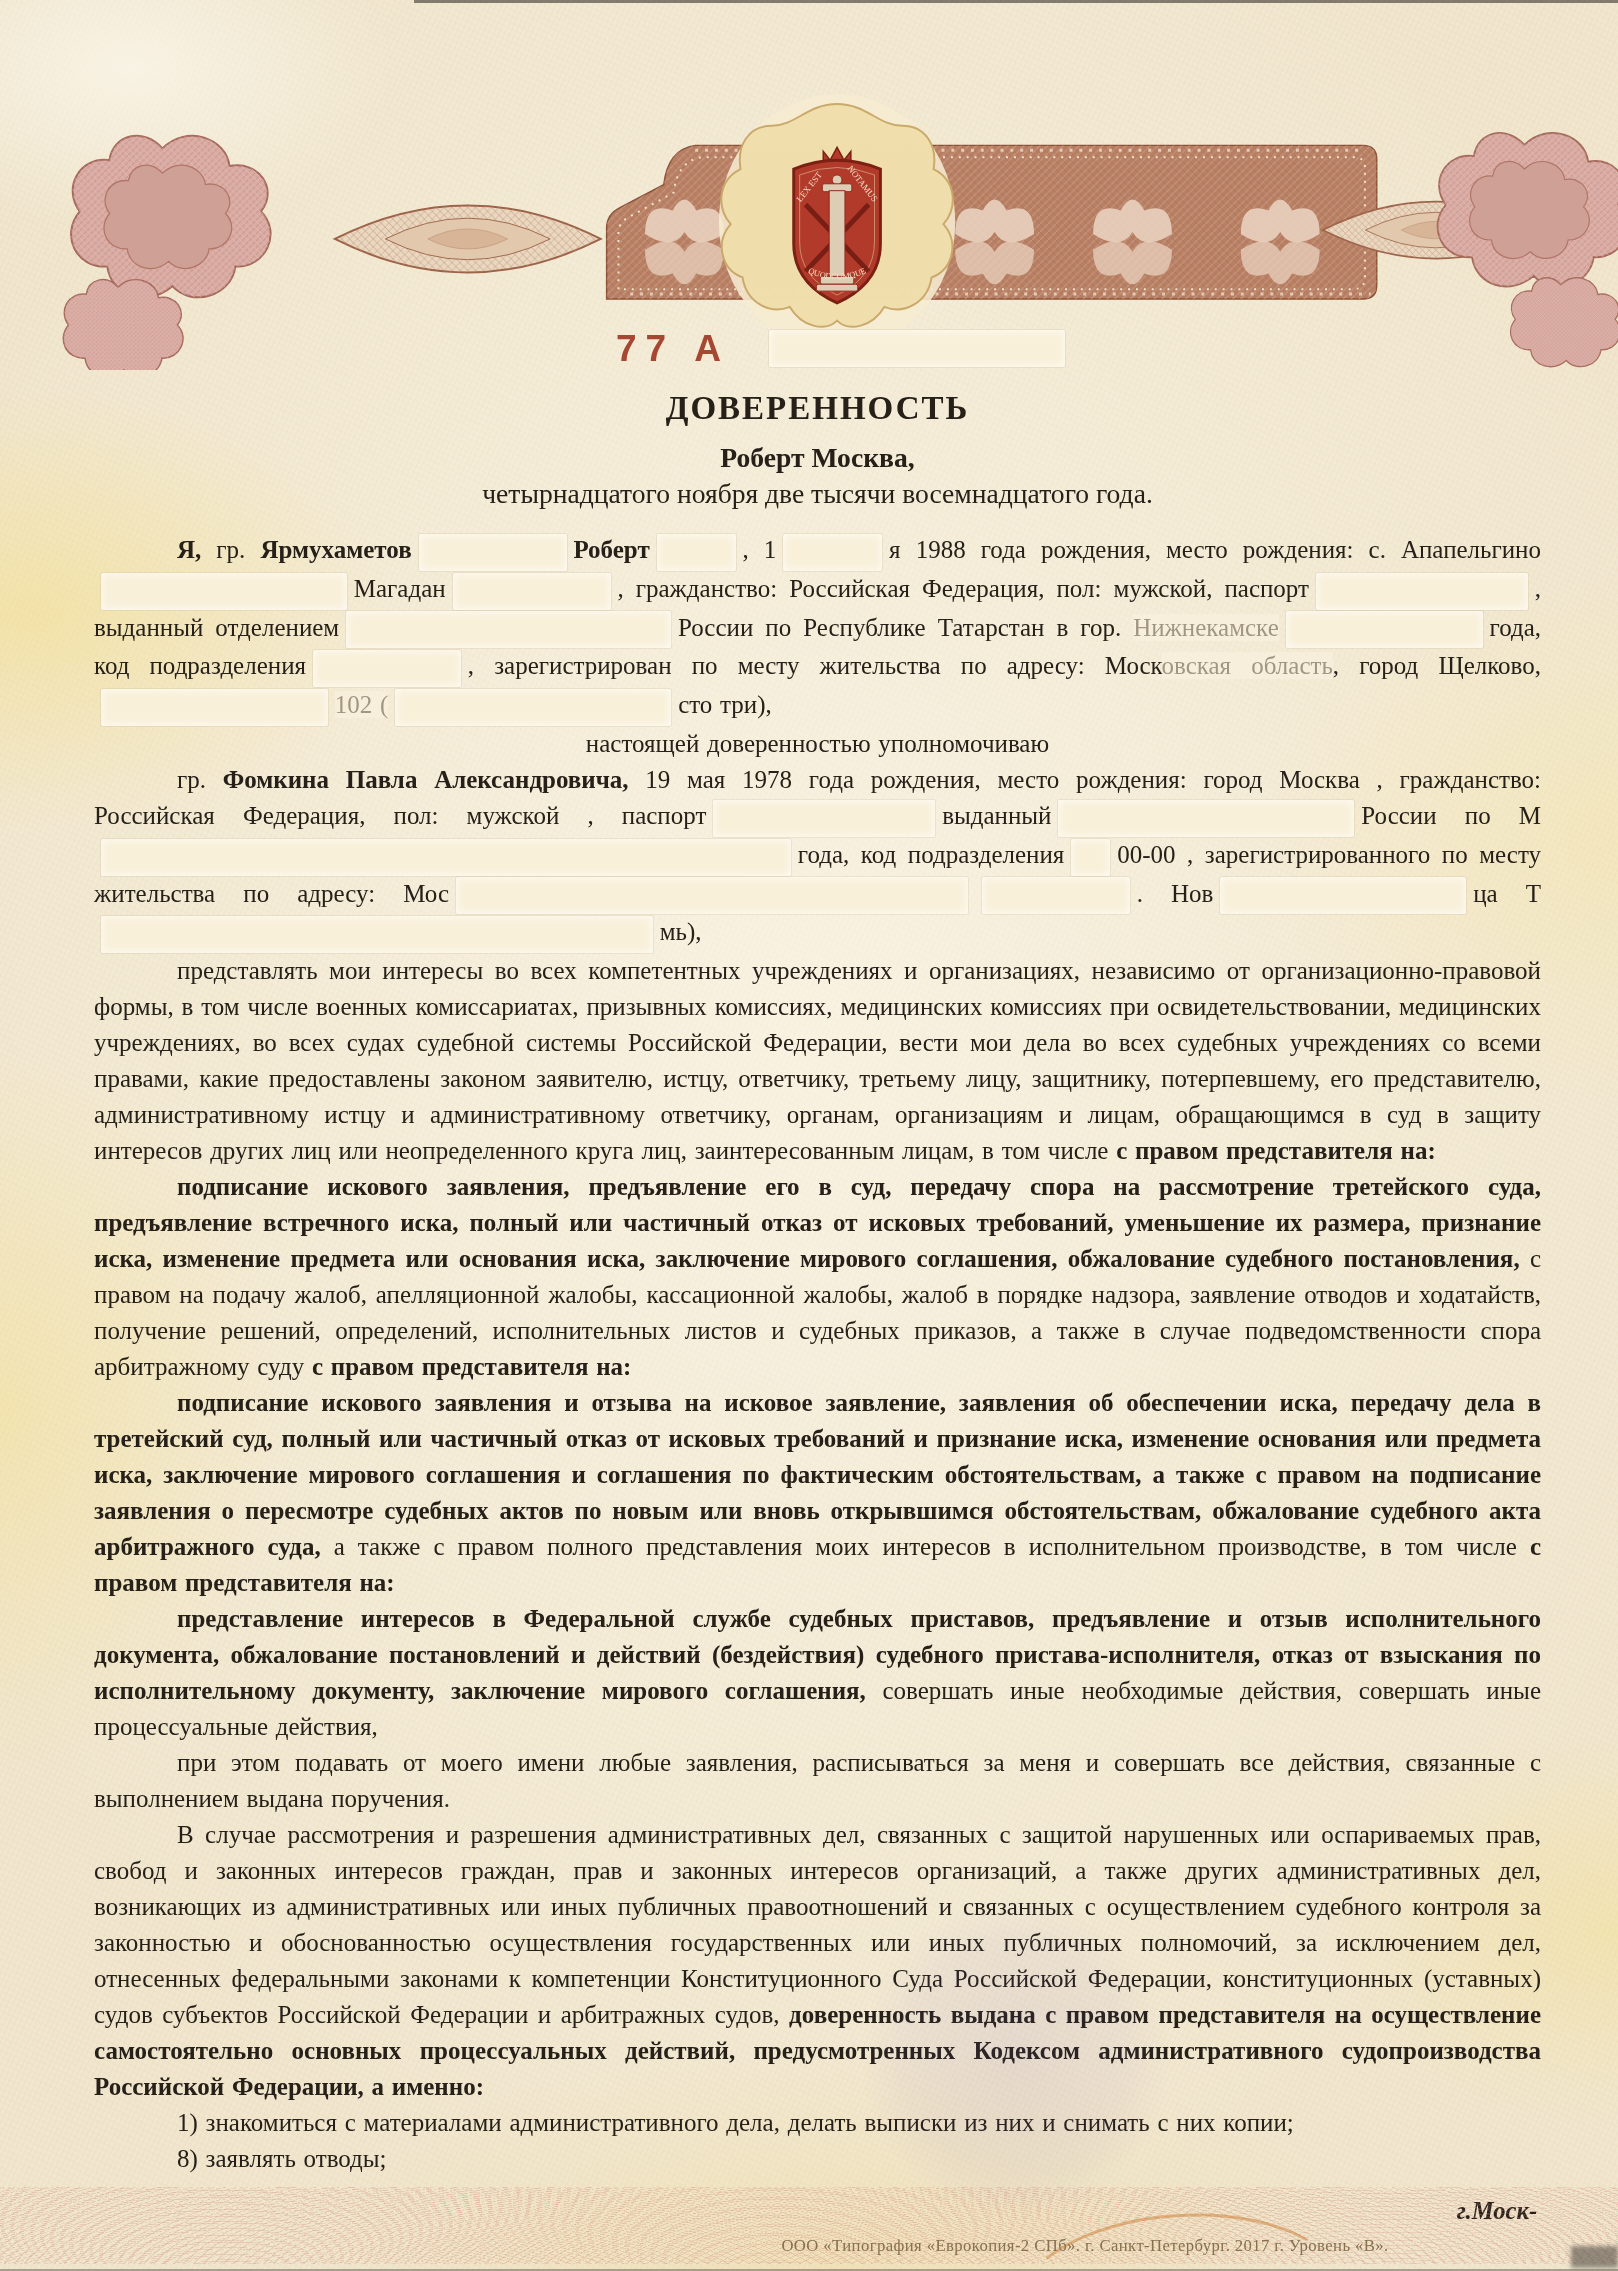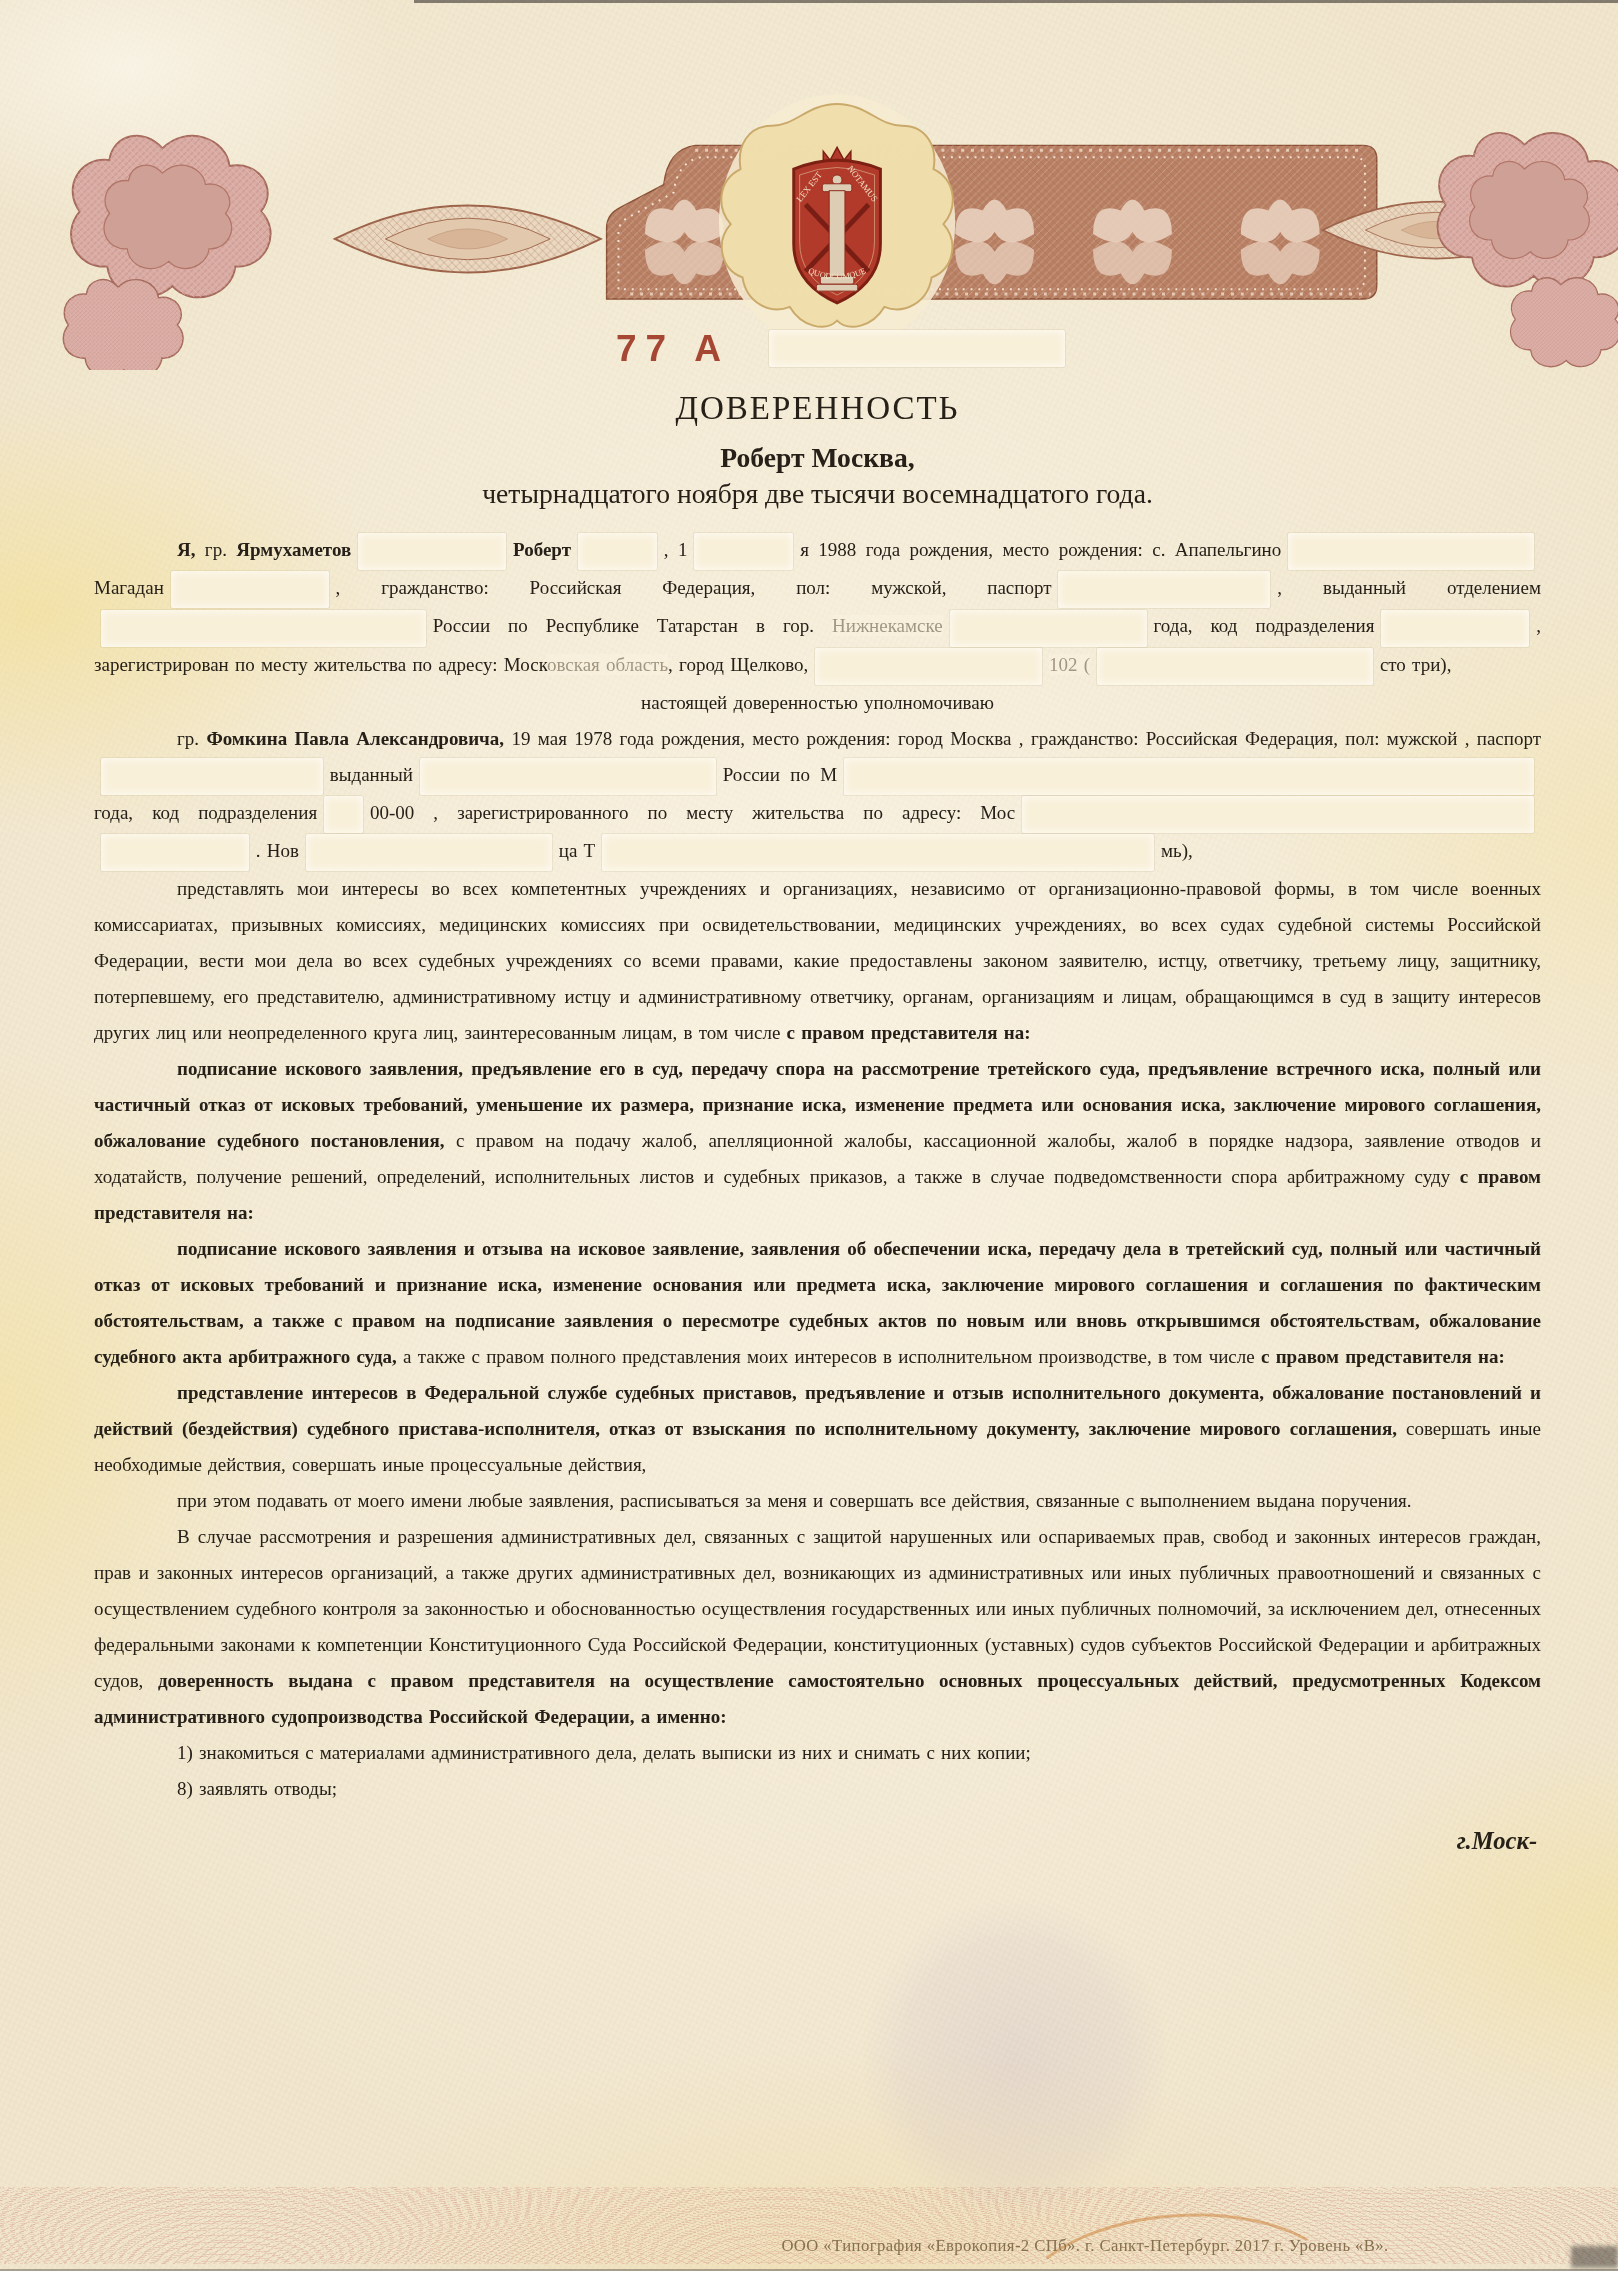--- a/index.html
+++ b/index.html
@@ -21,28 +21,28 @@
   .edge-top{position:absolute;top:0;left:414px;right:0;height:3px;background:rgba(40,35,30,.55);}
   .edge-bottom{position:absolute;bottom:0;left:0;right:0;height:3px;background:rgba(80,75,68,.45);}
   .corner-smudge{position:absolute;right:0;bottom:3.9px;width:47px;height:21.7px;background:rgba(70,65,60,.55);filter:blur(2px);}
   .banner{position:absolute;top:35px;left:0;}
   .content{position:absolute;left:94px;right:77px;top:325px;}
   .serial-row{height:47px;padding-left:522px;display:flex;align-items:center;gap:32px;}
   .serial{font-family:"Liberation Sans", sans-serif;font-weight:700;font-size:37px;color:#a03a27;letter-spacing:8.9px;opacity:.92;}
   .serial-redact{width:296px;height:45px;margin-left:17.7px;}
   .redact{display:inline-block;height:37px;background:#f9f0da;vertical-align:middle;margin:0 6.9px;border-radius:2px;
           box-shadow:0 0 0 1px rgba(185,165,125,.18), inset 0 0 9.9px rgba(255,255,255,.85);}
-  .title{margin:17.7px 0 0 0;text-align:center;font-size:33px;letter-spacing:2px;font-weight:400;}
+  .title{margin:17.7px 0 0 0;text-align:center;font-size:33px;letter-spacing:2px;font-weight:700;}
   .center{text-align:center;text-indent:0;}
   .b{font-weight:700;}
   .ghost{color:rgba(88,74,52,.55);background:rgba(250,242,224,.55);text-shadow:0 0 2px rgba(250,242,224,.8);}
   .place-line{margin-top:13.8px;font-size:27.6px;font-weight:700;line-height:36px;}
   .date-line{font-size:27.6px;font-weight:400;line-height:36px;}
   .body-block{margin-top:19.7px;}
-  p.para{margin:0;text-align:justify;text-indent:83px;font-size:19px;line-height:36px;word-spacing:1.5px;}
+  p.para{margin:0;text-align:justify;text-indent:83px;font-size:25px;line-height:36px;word-spacing:1.5px;}
   p.para.center{text-align:center;text-indent:0;}
   .cont-note{margin-top:19.7px;text-align:right;font-weight:700;font-style:italic;font-size:24.6px;padding-right:3.9px;}
   .bottom-waves{position:absolute;left:0;right:0;bottom:7.9px;height:77px;opacity:.85;
     background:
       repeating-radial-gradient(ellipse 847px 148px at 14% 135%, rgba(205,130,115,.26) 0 2px, transparent 2px 9.9px),
       repeating-radial-gradient(ellipse 887px 148px at 48% 145%, rgba(205,130,115,.20) 0 2px, transparent 2px 10.8px),
       repeating-radial-gradient(ellipse 965px 158px at 86% 135%, rgba(205,130,115,.24) 0 2px, transparent 2px 9.9px);}
   .stamp-smudge{position:absolute;left:808px;top:1842px;width:414px;height:433px;pointer-events:none;
     background:radial-gradient(closest-side, rgba(110,80,170,.10), rgba(110,80,170,.05) 55%, transparent 75%);}
   .orange-arc{position:absolute;left:1015px;top:2214px;width:325px;height:167px;border-radius:50%;

